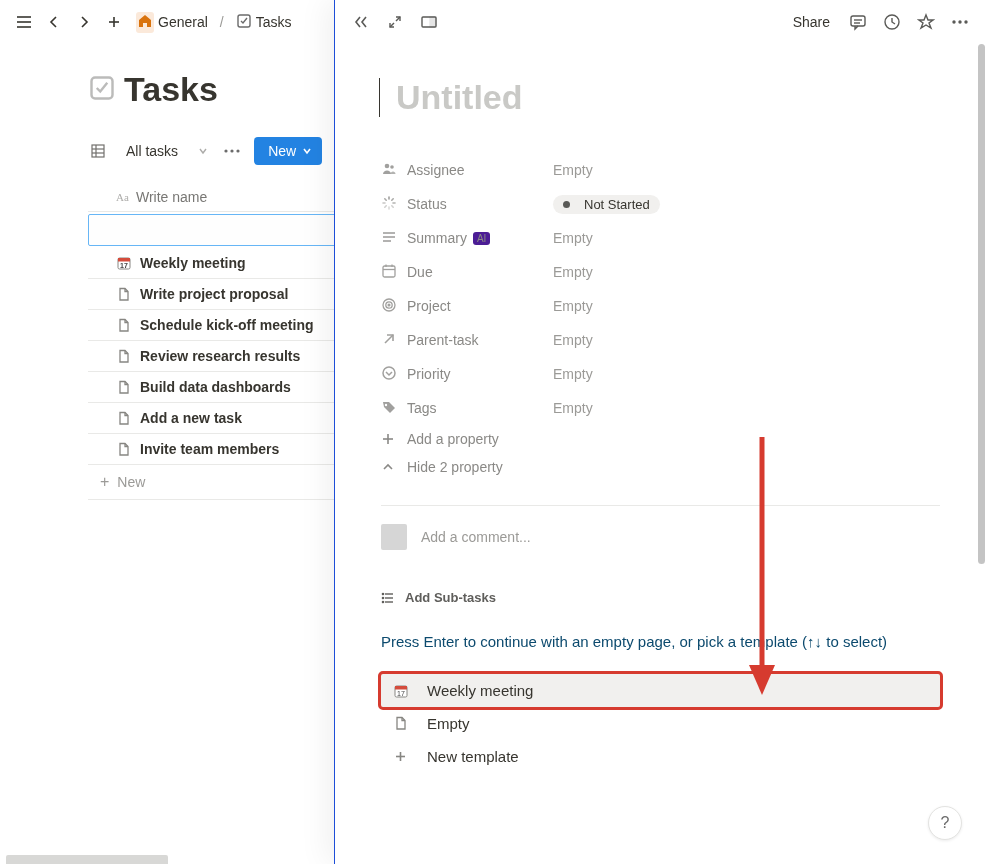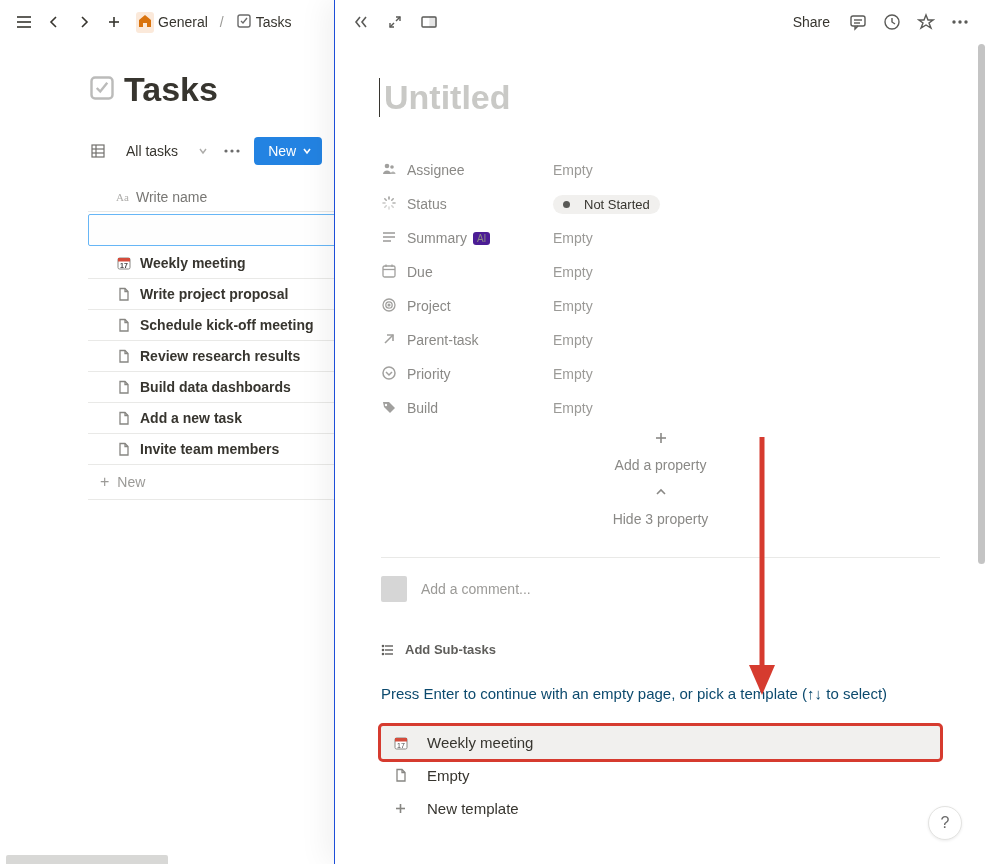--- a/index.html
+++ b/index.html
@@ -135,21 +135,21 @@
 
   .panel-body {
     position:absolute;
     left:46px; right:46px;
     top:78px;
   }
   .panel-title {
     font-size:34px; font-weight:700;
     color:#c9c9c6;
     border-left:1.5px solid #37352f;
-    padding-left:4px; margin-left:-2px;
+    padding-left:16px; margin-left:-2px;
     margin-bottom:36px;
   }
   .prop-row {
     display:flex; align-items:center;
     min-height:34px;
     font-size:14px;
   }
   .prop-label {
     display:flex; align-items:center; gap:10px;
     width:172px;
@@ -174,21 +174,21 @@
     font-size:13px;
   }
   .status-dot {
     width:7px; height:7px; border-radius:50%;
     background:#5a5a57;
   }
 
   .add-prop, .hide-prop {
     display:flex; align-items:center; gap:12px;
     color:#8a8986; font-size:14px;
-    padding:6px 0; cursor:pointer;flex-direction:column;
+    padding:6px 0; cursor:pointer;
   }
 
   .panel-divider {
     height:1px; background:#e9e9e7;
     margin:24px 0 18px;
   }
 
   .comment-row {
     display:flex; align-items:center; gap:14px;
     color:#9b9a97; font-size:14px;
@@ -581,38 +581,38 @@
             <span>Priority</span>
           </span>
           <span class="prop-value">Empty</span>
         </div>
         <div class="prop-row">
           <span class="prop-label">
             <span><svg xmlns="http://www.w3.org/2000/svg" width="16" height="16" viewBox="0 0 16 16" fill="#8a8986">
                 <path d="M2 3 L8 3 L14 9 L9 14 L3 8 Z"></path>
                 <circle cx="5" cy="6" r="1.2" fill="#fff"></circle>
               </svg></span>
-            <span>Build</span>
+            <span>Tags</span>
           </span>
           <span class="prop-value">Empty</span>
         </div>
       </div>
 
     <div class="add-prop">
       <svg width="14" height="14" viewBox="0 0 14 14" stroke="#8a8986" stroke-width="1.6">
           <line x1="7" y1="2" x2="7" y2="12"></line>
           <line x1="2" y1="7" x2="12" y2="7"></line>
         </svg>
       <span>Add a property</span>
     </div>
     <div class="hide-prop">
       <svg width="14" height="14" viewBox="0 0 14 14" stroke="#8a8986" stroke-width="1.6" fill="none">
           <polyline points="3,9 7,5 11,9"></polyline>
         </svg>
-      <span>Hide 3 property</span>
+      <span>Hide 2 property</span>
     </div>
 
     <div class="panel-divider"></div>
 
     <div class="comment-row">
       <div class="comment-avatar"></div>
       <span>Add a comment...</span>
     </div>
 
     <div class="subtasks-row">

